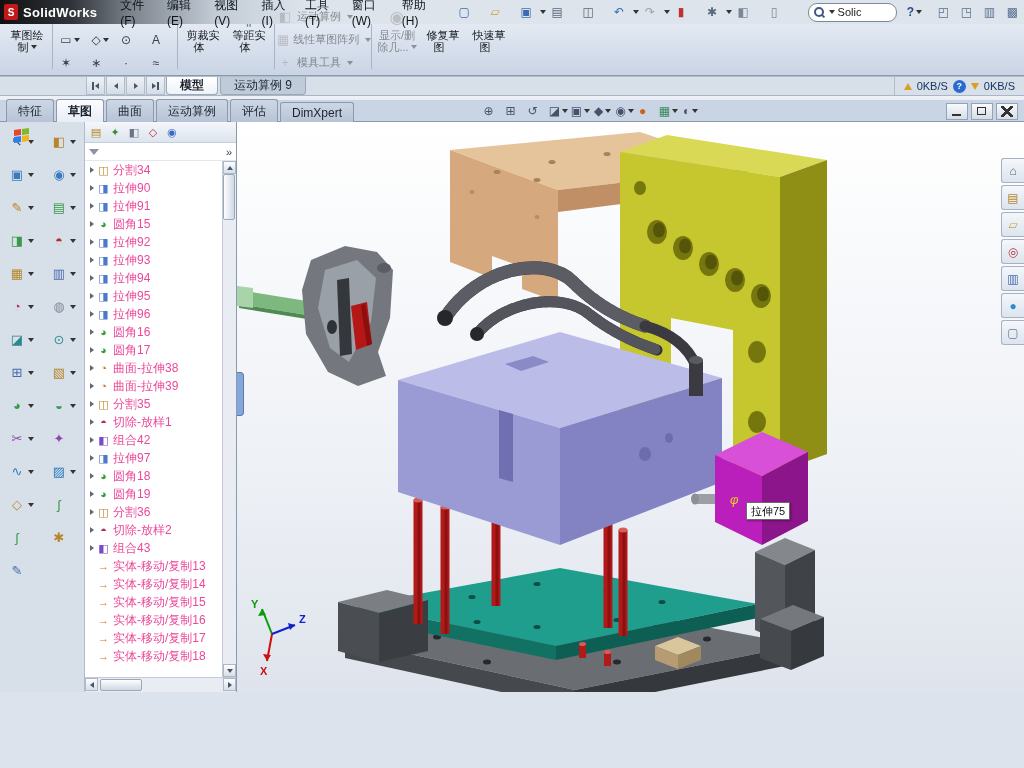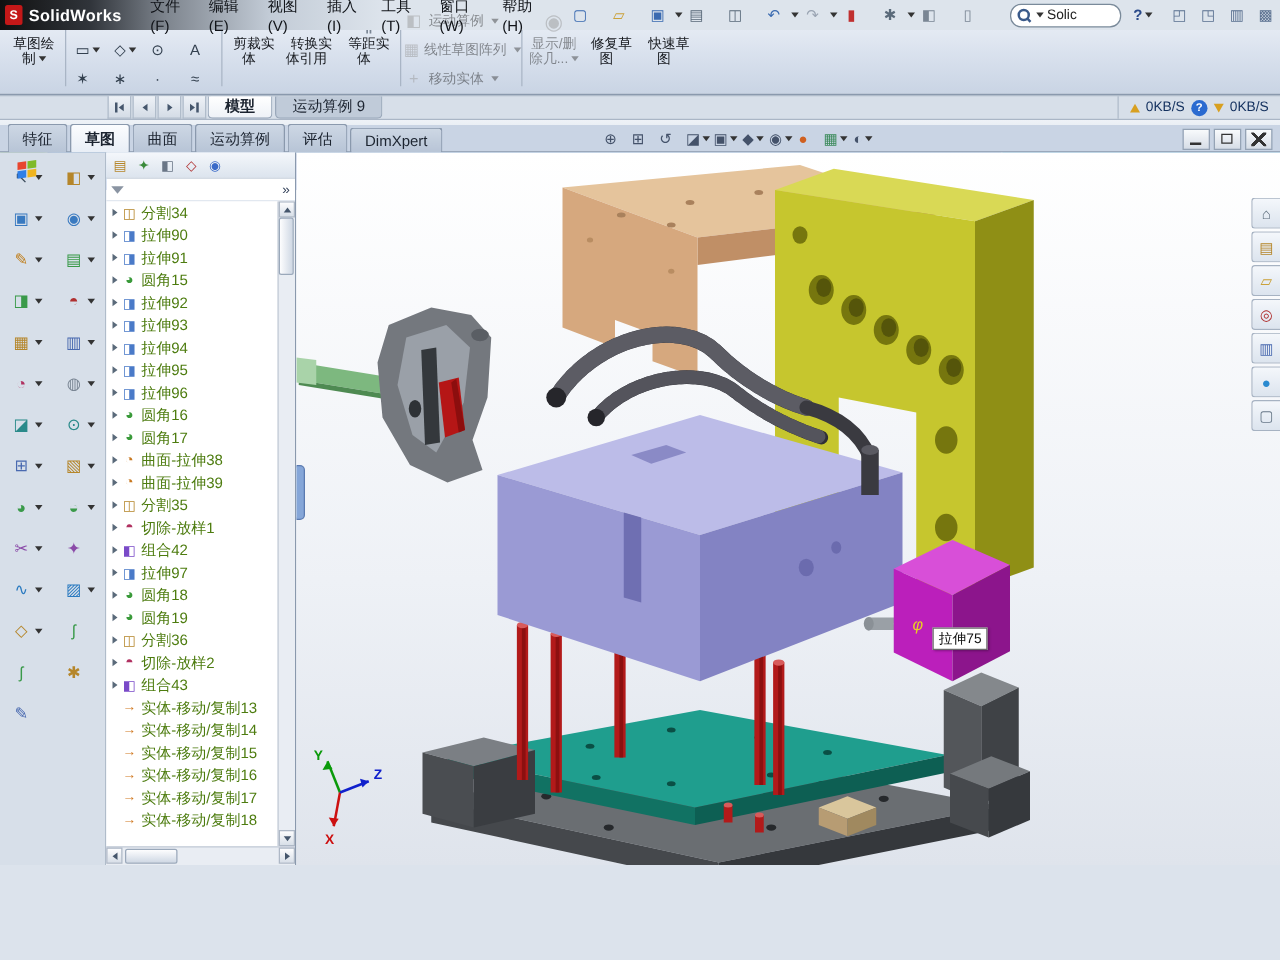--- a/index.html
+++ b/index.html
@@ -72,21 +72,21 @@
     border-bottom:1px solid #c6d0dc;flex:none;}
   .thicon{width:16px;height:16px;font-size:11px;display:flex;align-items:center;justify-content:center;}
   .tmore{margin-left:auto;color:#34425a;font-size:11px;}
   .tfilter{height:17px;border-bottom:1px solid #e2e8f0;display:flex;align-items:center;padding:0 4px;gap:4px;flex:none;}
   .funnel{width:0;height:0;border-left:5px solid transparent;border-right:5px solid transparent;border-top:6px solid #8a94a2;}
   .treewrap{flex:1;position:relative;overflow:hidden;}
   .tree{position:absolute;left:0;top:0;right:13px;bottom:0;overflow:hidden;}
   .trow{height:18px;display:flex;align-items:center;gap:3px;padding-left:3px;white-space:nowrap;}
   .tarrow{width:0;height:0;border-left:4px solid #5a6a7a;border-top:3px solid transparent;border-bottom:3px solid transparent;margin-left:2px;flex:none;}
   .ticon{font-size:11px;width:13px;text-align:center;flex:none;}
-  .tlabel{font-size:12px;color:#4d7c0f;text-align:center;}
+  .tlabel{font-size:12px;color:#ec4899;text-align:center;}
   .vscroll{position:absolute;right:0;top:0;bottom:0;width:13px;background:#e9edf3;border-left:1px solid #c2cad6;}
   .sbtn{width:13px;height:13px;background:linear-gradient(#fdfdfe,#d8dfe8);border:1px solid #aeb8c6;box-sizing:border-box;
     display:flex;align-items:center;justify-content:center;}
   .triup{width:0;height:0;border-left:3px solid transparent;border-right:3px solid transparent;border-bottom:4px solid #45566c;}
   .tridn{width:0;height:0;border-left:3px solid transparent;border-right:3px solid transparent;border-top:4px solid #45566c;}
   .tril{width:0;height:0;border-top:3px solid transparent;border-bottom:3px solid transparent;border-right:4px solid #45566c;}
   .trir{width:0;height:0;border-top:3px solid transparent;border-bottom:3px solid transparent;border-left:4px solid #45566c;}
   .vthumb{position:absolute;left:0;top:13px;width:12px;height:46px;background:linear-gradient(90deg,#fdfdfe,#cfd8e4);border:1px solid #9aa8ba;box-sizing:border-box;border-radius:2px;}
   .vdn{position:absolute;bottom:0;left:0;}
   .hscroll{height:14px;background:#e9edf3;border-top:1px solid #c2cad6;display:flex;flex:none;}
@@ -327,28 +327,20 @@
 
         <div class="bigbtn">
           <div class="bicon" style="color: rgb(74, 90, 106);">✂</div>
           <div class="blabel">剪裁实</div>
           <div class="lbl2">
             <span class="blabel">体</span>
             <span class="dda" style="visibility: hidden;"></span>
           </div>
         </div>
 
-        <div class="bigbtn">
-          <div class="bicon" style="color: rgb(58, 106, 200);">↻</div>
-          <div class="blabel">转换实</div>
-          <div class="lbl2">
-            <span class="blabel">体引用</span>
-            <span class="dda" style="visibility: hidden;"></span>
-          </div>
-        </div>
 
         <div class="bigbtn">
           <div class="bicon" style="color: rgb(122, 134, 148);">∥</div>
           <div class="blabel">等距实</div>
           <div class="lbl2">
             <span class="blabel">体</span>
             <span class="dda" style="visibility: hidden;"></span>
           </div>
         </div>
       </div>
@@ -363,21 +355,21 @@
         </div>
 
         <div class="smallbtn disabled">
           <span class="smicon" style="color: rgb(138, 148, 162);">▦</span>
           <span>线性草图阵列</span>
           <span class="dda"></span>
         </div>
 
         <div class="smallbtn disabled">
           <span class="smicon" style="color: rgb(138, 148, 162);">+</span>
-          <span>移动实体</span>
+          <span>模具工具</span>
           <span class="dda"></span>
         </div>
       </div>
     <div class="vsep"></div>
 
     <div style="display:flex">
 
         <div class="bigbtn disabled">
           <div class="bicon" style="color: rgb(138, 148, 162);">◉</div>
           <div class="blabel">显示/删</div>

